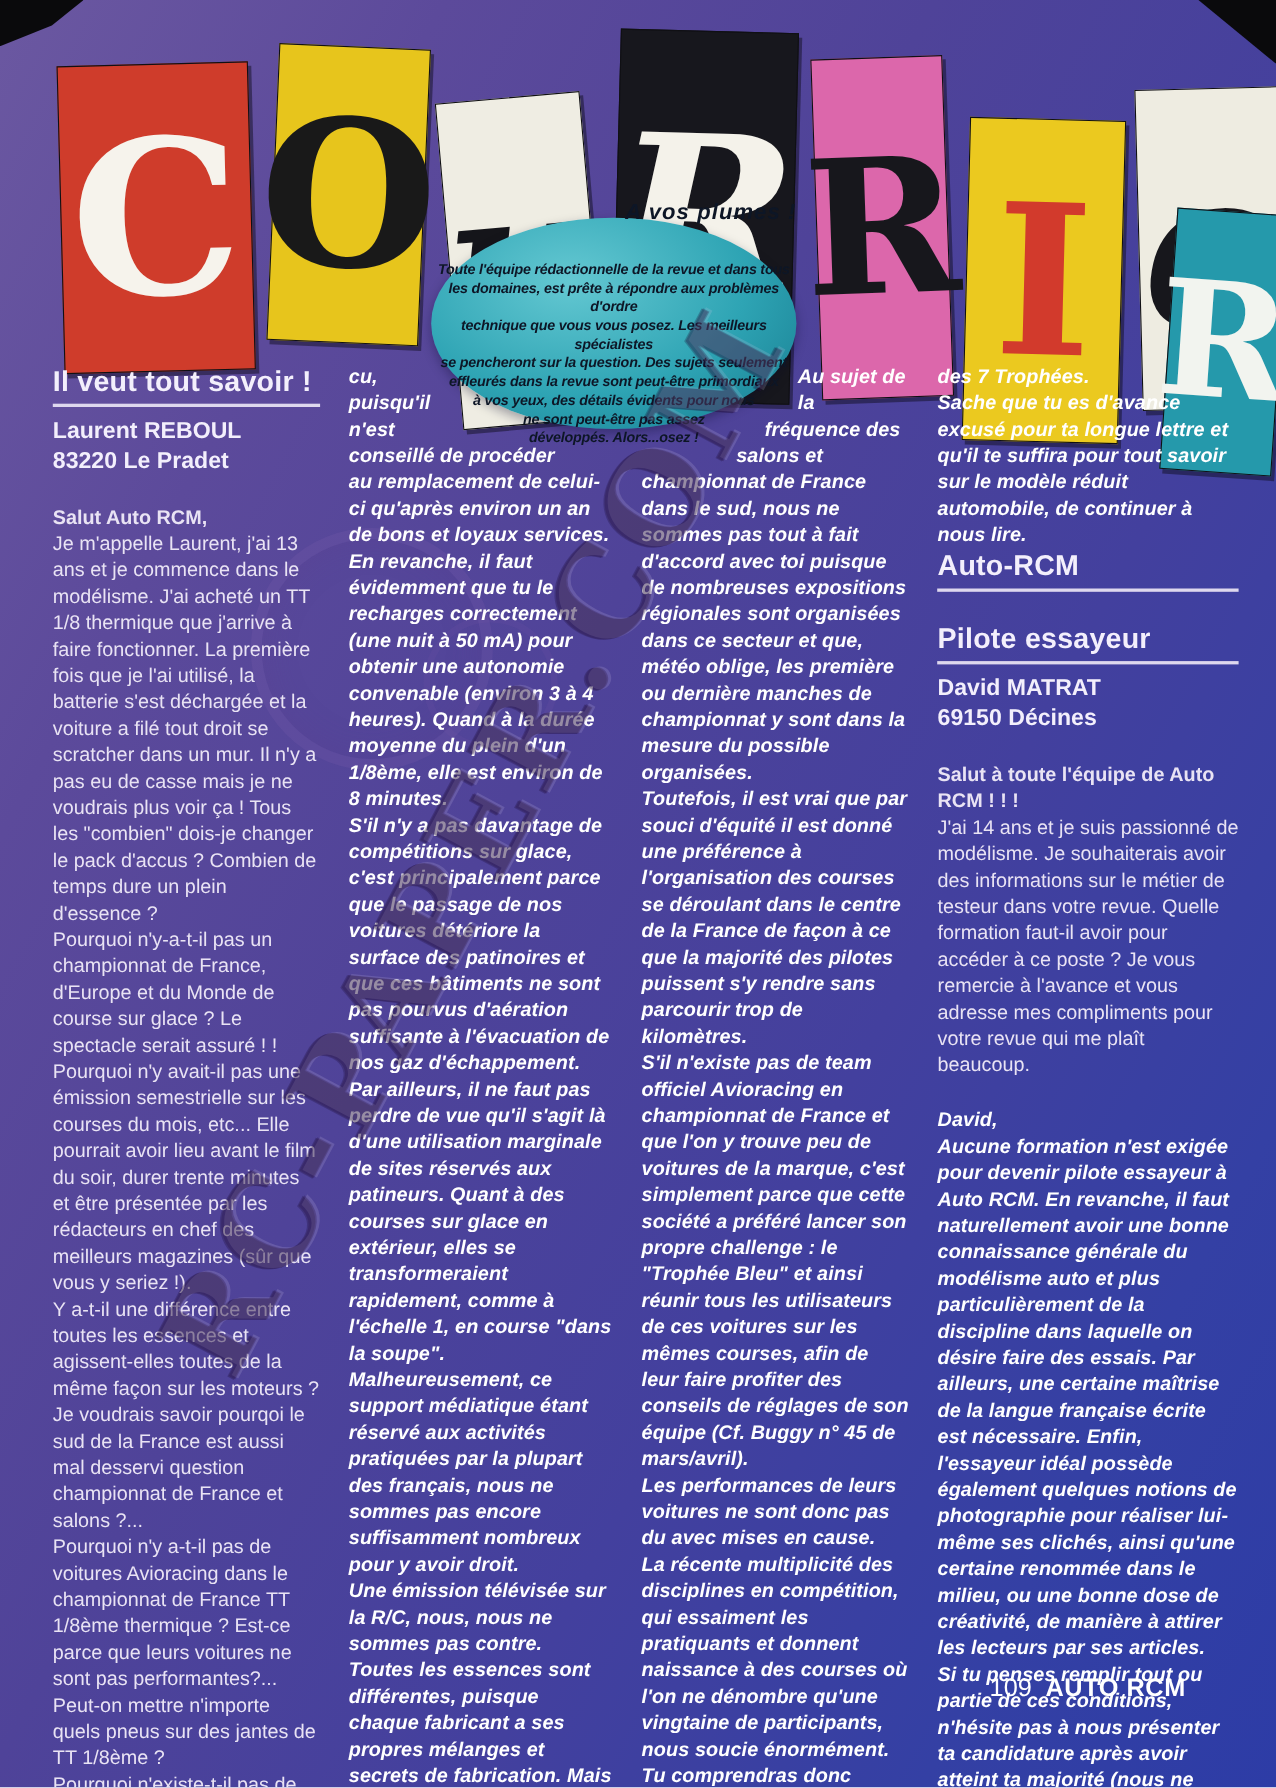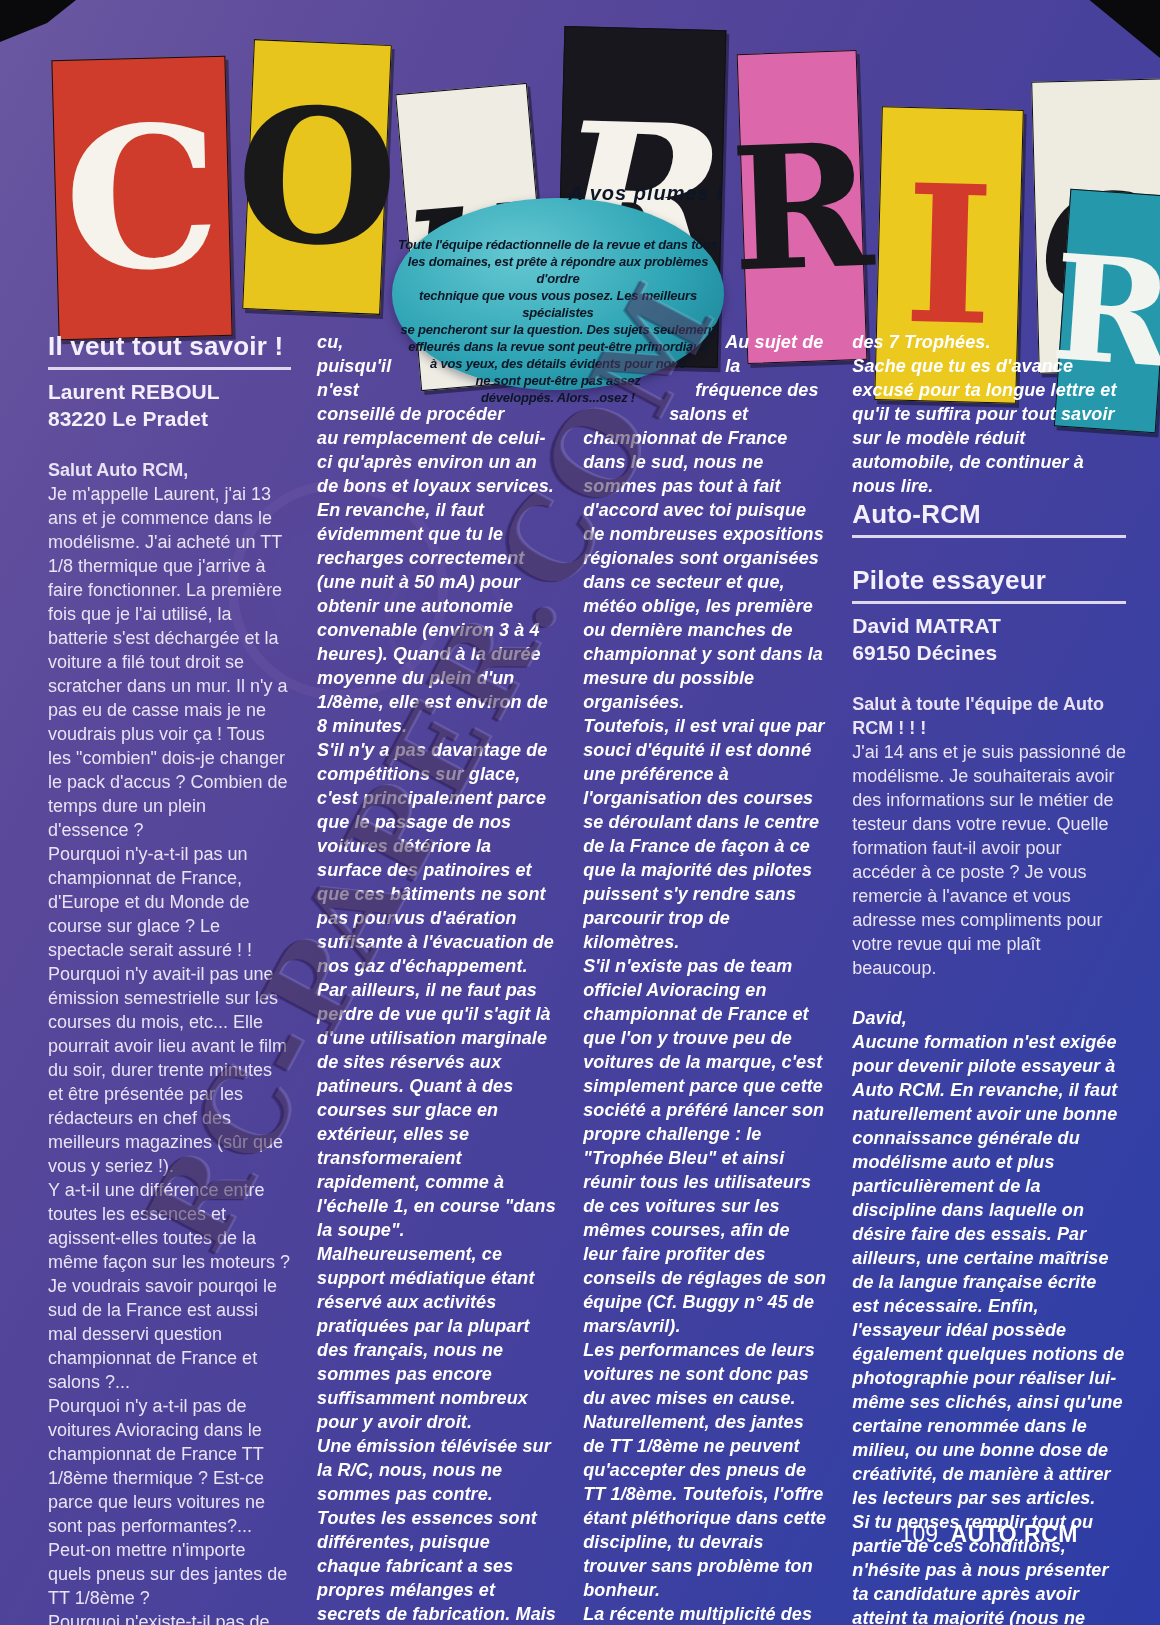--- a/index.html
+++ b/index.html
@@ -160,21 +160,20 @@
         <p class="blk reply">Toutes les essences sont différentes, puisque chaque fabricant a ses propres mélanges et secrets de fabrication. Mais plus qu'entre les marques, la différence se fait en fonction du taux de nitrométhane contenu dans le carburant (de 0 à 40 %). Plus ce taux est important et plus le moteur tourne vite. En revanche, étant davantage sollicité, le moteur sera également davantage sujet à une casse. Le mieux est donc d'utiliser un carburant dont le taux de nitrométhane est compris entre 10 et 30 %.</p>
       </div>
     <div class="col col3">
         <div class="spacer left" style="width: 142px; height: 28px;"></div>
         <div class="spacer left" style="width: 112px; height: 27px;"></div>
         <div class="spacer left" style="width: 86px; height: 27px;"></div>
         <p class="blk reply">Au sujet de la fréquence des salons et championnat de France dans le sud, nous ne sommes pas tout à fait d'accord avec toi puisque de nombreuses expositions régionales sont organisées dans ce secteur et que, météo oblige, les première ou dernière manches de championnat y sont dans la mesure du possible organisées.</p>
         <p class="blk reply">Toutefois, il est vrai que par souci d'équité il est donné une préférence à l'organisation des courses  se déroulant dans le centre de la France de façon à ce que la majorité des pilotes puissent s'y rendre sans parcourir trop de kilomètres.</p>
         <p class="blk reply">S'il n'existe pas de team officiel Avioracing en championnat de France et que l'on y trouve peu de voitures de la marque, c'est simplement parce que cette société a préféré lancer son propre challenge : le "Trophée Bleu" et ainsi réunir tous les utilisateurs de ces voitures sur les mêmes courses, afin de leur faire profiter des conseils de réglages de son équipe (Cf. Buggy n° 45 de mars/avril).</p>
         <p class="blk reply">Les performances de leurs voitures ne sont donc pas du avec mises en cause.</p>
-        <p class="blk reply">Naturellement, des jantes de TT 1/8ème ne peuvent qu'accepter des pneus de TT 1/8ème. Toutefois, l'offre étant pléthorique dans cette discipline, tu devrais trouver sans problème ton bonheur.</p>
         <p class="blk reply">La récente multiplicité des disciplines en compétition, qui essaiment les pratiquants et donnent naissance à des courses où l'on ne dénombre qu'une vingtaine de participants, nous soucie énormément. Tu comprendras donc pourquoi, il n'est pas souhaitable, selon nous, de lancer d'autres échelles (1/11ème, 1/9ème, 1/3). Quant au 1/6ème, tu auras probablement oublié qu'il existe actuellement le championnat</p>
       </div>
     <div class="col col4">
         <p class="blk reply">des 7 Trophées.</p>
         <p class="blk reply">Sache que tu es d'avance excusé pour ta longue lettre et qu'il te suffira pour tout savoir sur le modèle réduit automobile, de continuer à nous lire.</p>
         <p class="blk heading">Auto-RCM</p>
         <p class="blk heading gap">Pilote essayeur</p>
         <p class="blk author">David MATRAT</p>
         <p class="blk author">69150 Décines</p>
         <p class="blk body gap">Salut à toute l'équipe de Auto RCM ! ! !</p>

